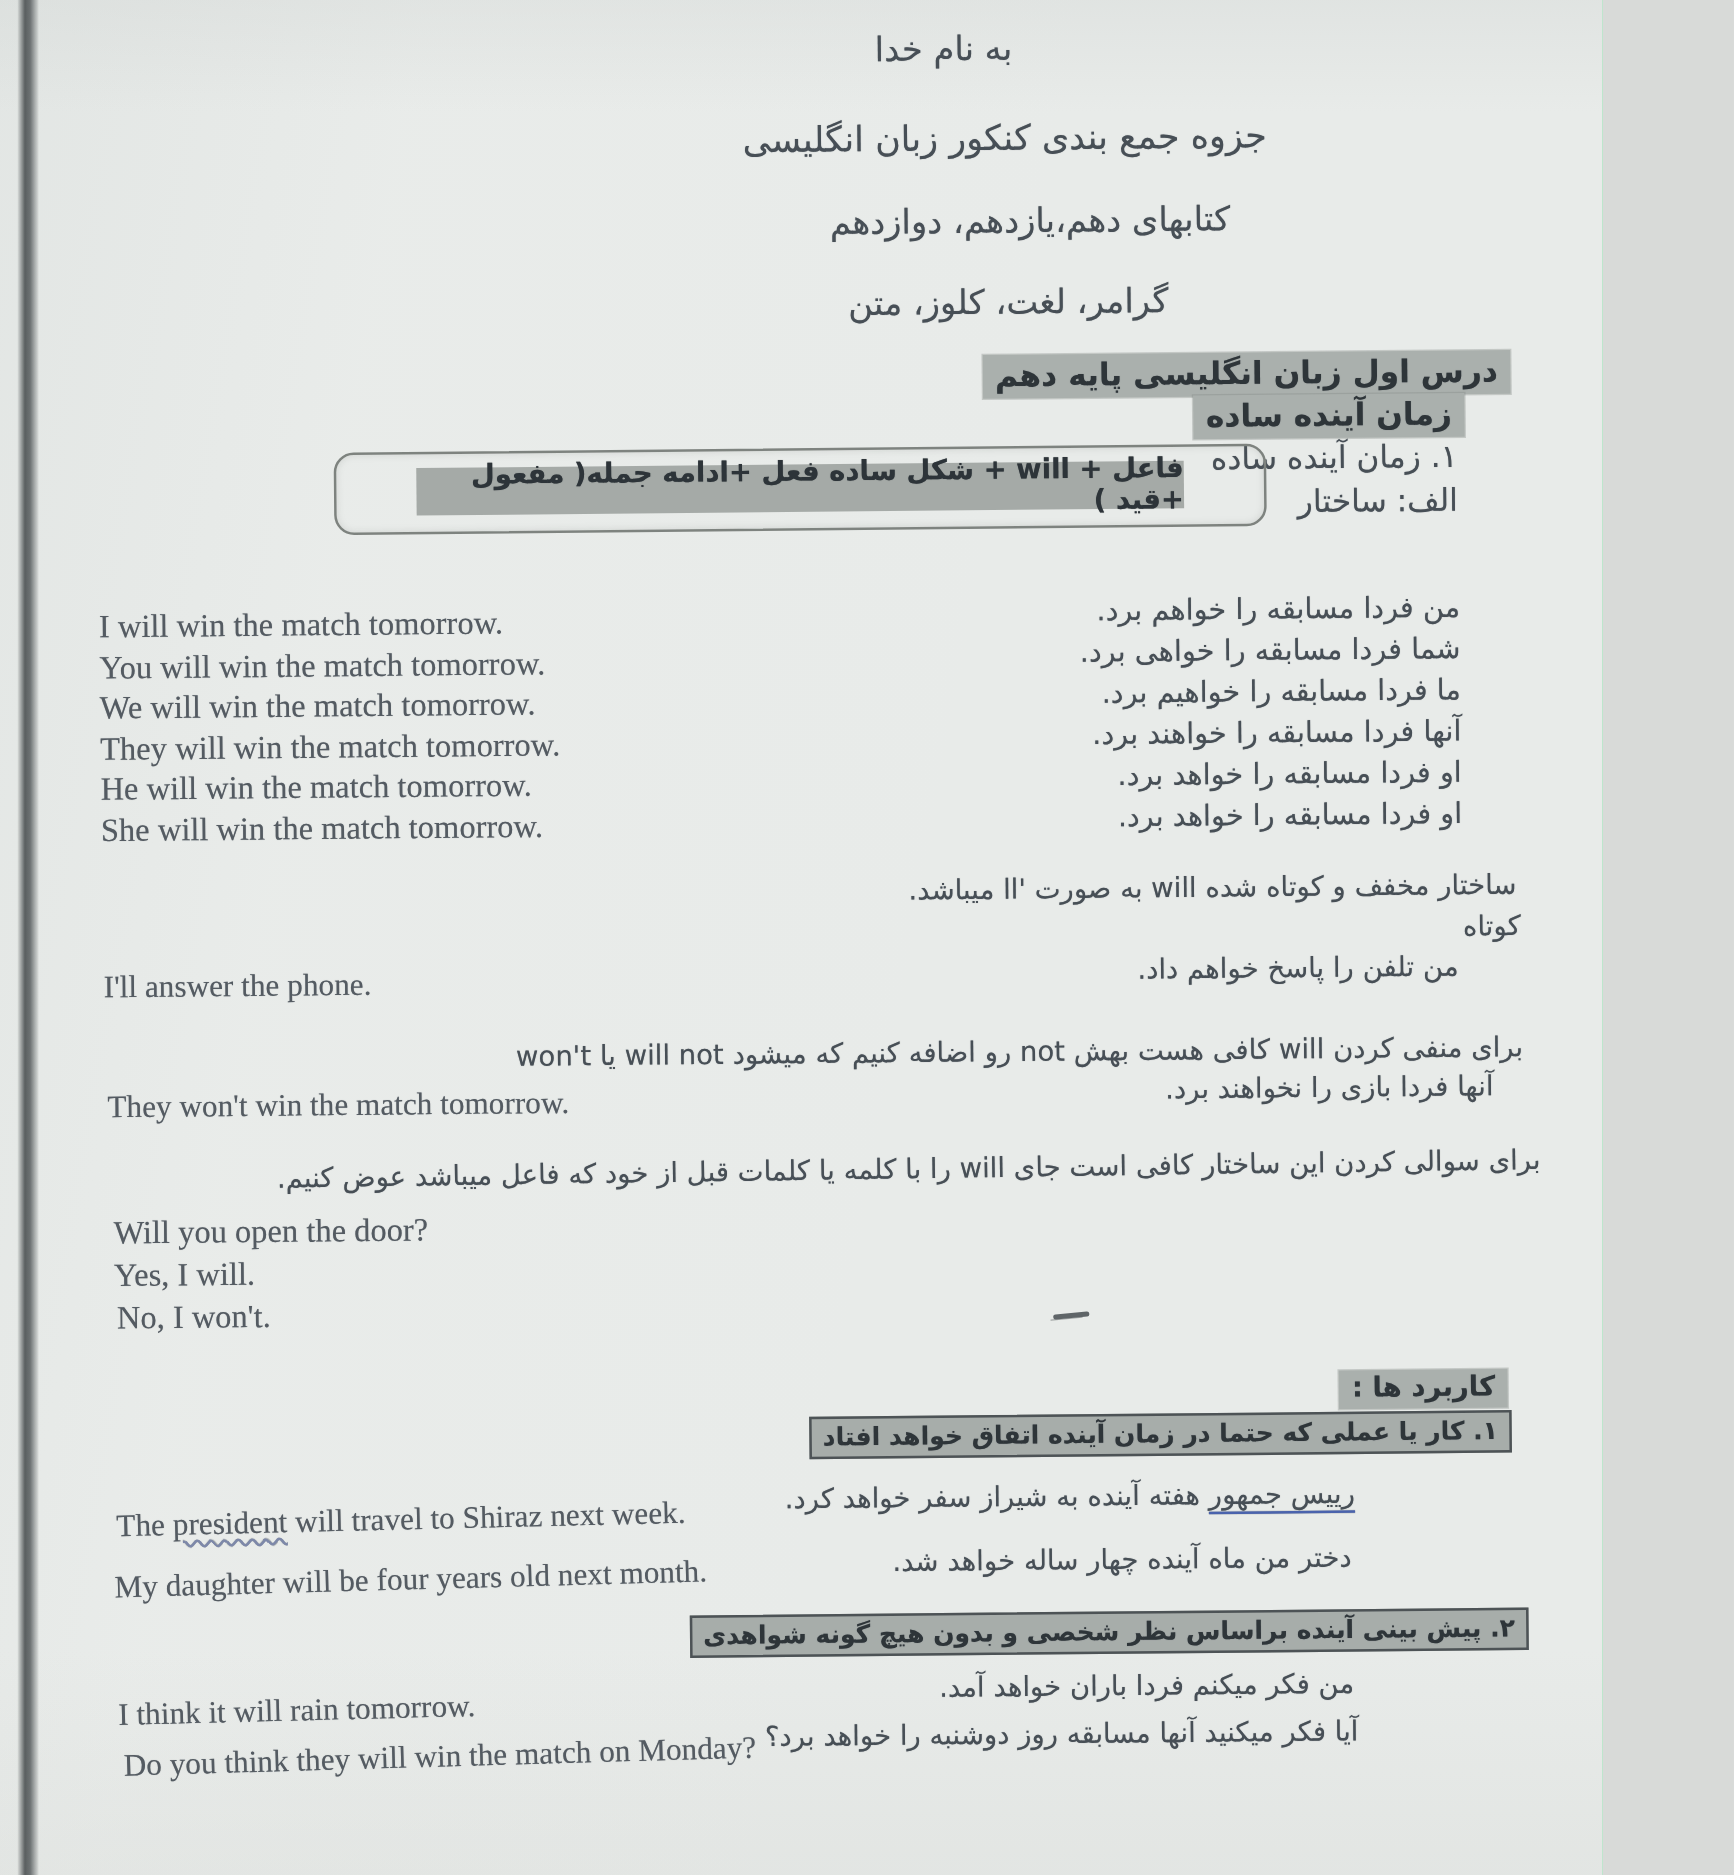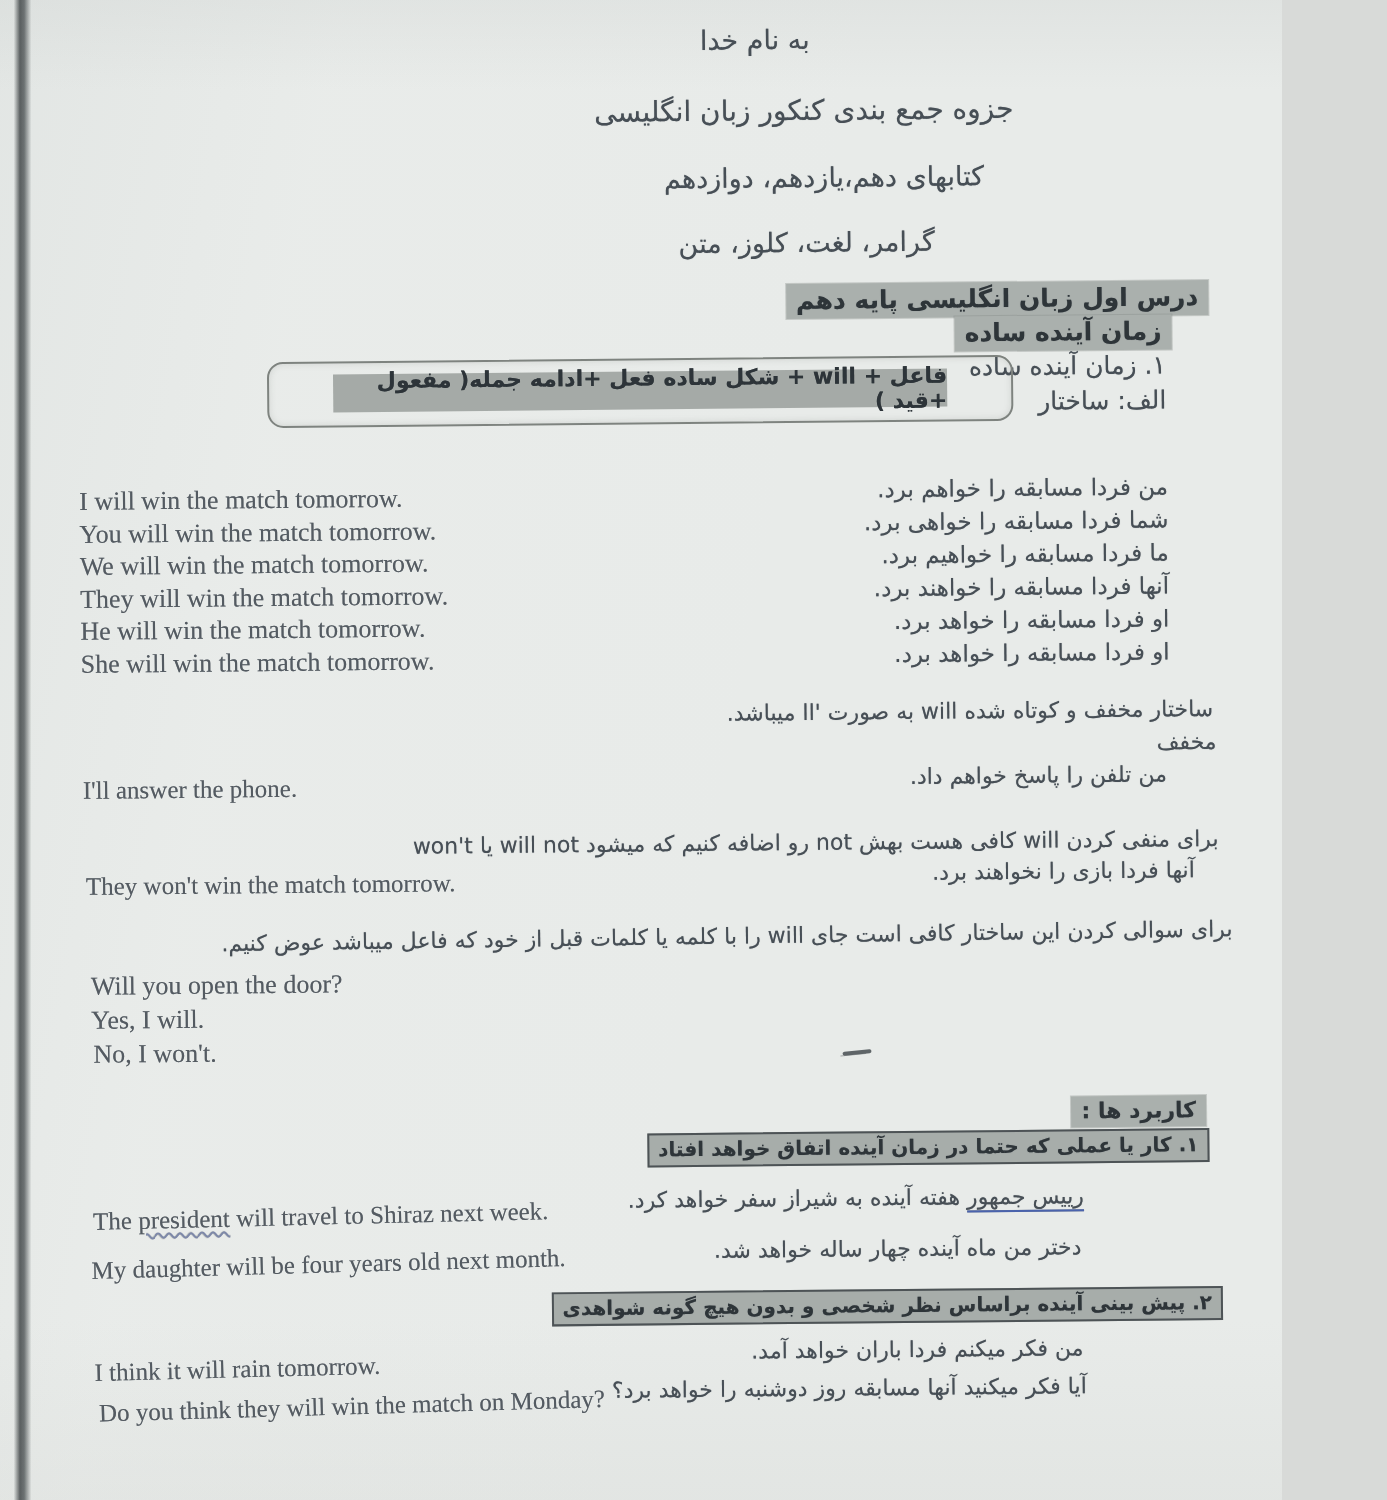--- a/index.html
+++ b/index.html
@@ -278,21 +278,21 @@
     <div class="pos en" style="left:77px;top:643px;">She will win the match tomorrow.</div>
 
     <div class="pos fa" style="right:116px;top:477px;font-size:23px;">من فردا مسابقه را خواهم برد.</div>
     <div class="pos fa" style="right:116px;top:510px;font-size:23px;">شما فردا مسابقه را خواهی برد.</div>
     <div class="pos fa" style="right:116px;top:543px;font-size:23px;">ما فردا مسابقه را خواهیم برد.</div>
     <div class="pos fa" style="right:116px;top:576px;font-size:23px;">آنها فردا مسابقه را خواهند برد.</div>
     <div class="pos fa" style="right:116px;top:609px;font-size:23px;">او فردا مسابقه را خواهد برد.</div>
     <div class="pos fa" style="right:116px;top:642px;font-size:23px;">او فردا مسابقه را خواهد برد.</div>
 
     <div class="pos fa" style="right:73px;top:700px;font-size:22px;">ساختار مخفف و کوتاه شده will به صورت 'll میباشد.</div>
-    <div class="pos fa" style="right:70px;top:733px;font-size:22px;">مخفف</div>
+    <div class="pos fa" style="right:70px;top:733px;font-size:22px;">کوتاه</div>
     <div class="pos fa" style="right:120px;top:765px;font-size:22px;">من تلفن را پاسخ خواهم داد.</div>
     <div class="pos en" style="left:78px;top:770px;font-size:25px;">I'll answer the phone.</div>
 
     <div class="pos fa" style="right:69px;top:830px;font-size:22px;">برای منفی کردن will کافی هست بهش not رو اضافه کنیم که میشود will not یا won't</div>
     <div class="pos fa" style="right:93px;top:861px;font-size:22px;">آنها فردا بازی را نخواهند برد.</div>
     <div class="pos en" style="left:80px;top:866px;font-size:25px;">They won't win the match tomorrow.</div>
 
     <div class="pos fa" style="right:56px;top:923px;font-size:22px;transform:rotate(-0.3deg);">برای سوالی کردن این ساختار کافی است جای will را با کلمه یا کلمات قبل از خود که فاعل میباشد عوض کنیم.</div>
     <div class="pos en" style="left:84px;top:965px;">Will you open the door?</div>
     <div class="pos en" style="left:84px;top:999px;">Yes, I will.</div>

